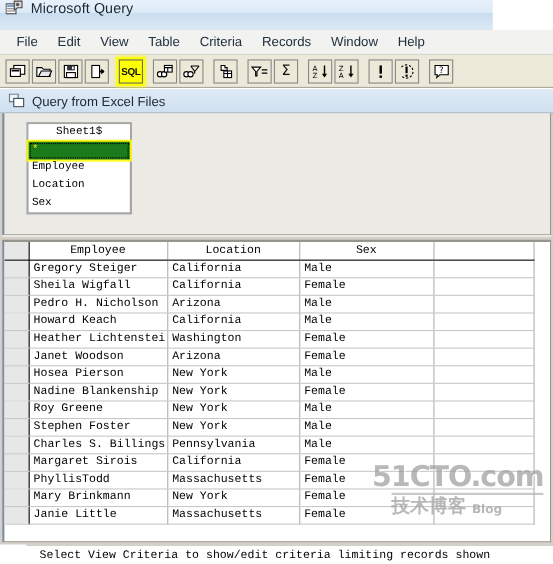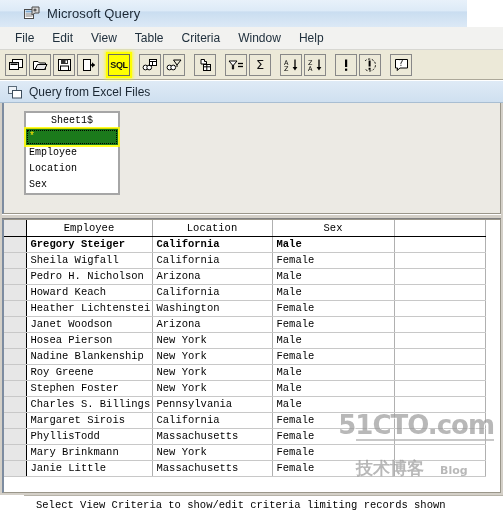--- a/index.html
+++ b/index.html
@@ -8,21 +8,21 @@
     font-family:"Liberation Sans", sans-serif;
     background:#ffffff;
   }
   #app{position:relative;width:503px;height:513px;overflow:hidden;background:#fff;}
 
   
   .titlebar{
     position:absolute;left:0;top:0;width:448px;height:27px;
     background:linear-gradient(to bottom,#e8f1fa 0%,#dceaf7 42%,#c9ddf0 43%,#dce9f6 100%);
     border-bottom:1px solid #9cb6cd;
-    display:flex;align-items:center;padding-left:19px;
+    display:flex;align-items:flex-start;
   }
   .titlebar .tb-icon{
     width:17px;height:15px;margin-left:5px;margin-right:6px;
     position:relative;flex:none;
   }
   .titlebar .tb-text{
     font-size:13px;color:#1b2733;letter-spacing:.1px;
   }
 
   
@@ -120,37 +120,37 @@
   table.grid thead th.rowhdr, table.grid td.rowhdr{
     background:#e7e7e7;border-right:1px solid #000;padding:0;
   }
   table.grid thead th.rowhdr{border-bottom:1px solid #000;}
   .c-rh{width:22px;}
   .c-emp{width:126px;}
   .c-loc{width:120px;}
   .c-sex{width:122px;}
   .c-blank{width:91px;}
   table.grid td.blankcell{border-right:1px solid #b0b0b0;}
-  table.grid tr.firstrow td{border-top:none;font-weight:bold;}
+  table.grid tr.firstrow td{border-top:none;}
 
   
   .watermark{
     position:absolute;right:6px;bottom:22px;width:142px;height:50px;
     pointer-events:none;user-select:none;
     display:flex;flex-direction:column;align-items:flex-end;justify-content:center;
     opacity:.72;
   }
   .wm-top{
     font-family:"DejaVu Sans", sans-serif;font-weight:bold;font-size:26px;
     color:#9d9d9d;letter-spacing:-1px;line-height:26px;
     -webkit-text-stroke:0;text-shadow:1px 1px 0 #ffffff;
   }
   .wm-bot{
-    display:flex;align-items:flex-end;gap:16px;
-    border-top:2px solid #b4b4b4;margin-top:1px;padding-top:18px;width:138px;
+    display:flex;align-items:flex-end;gap:5px;
+    border-top:2px solid #b4b4b4;margin-top:1px;padding-top:1px;width:138px;
   }
   .wm-cn{font-family:"DejaVu Sans", sans-serif;font-weight:bold;font-size:17px;color:#9d9d9d;line-height:19px;}
   .wm-blog{font-family:"DejaVu Sans", sans-serif;font-weight:bold;font-size:11px;color:#9d9d9d;line-height:14px;}
 
   
   .statusbar{
     position:absolute;left:0;top:495px;width:503px;height:18px;
     background:#ffffff;border-top:1px solid #b6b2a8;
     box-sizing:border-box;display:flex;align-items:center;margin-left:24px;
   }
@@ -176,20 +176,21 @@
     </span>
     <span class="tb-text">Microsoft Query</span>
   </div>
 
   <div class="menubar">
     <div class="menuitem">File</div>
     <div class="menuitem">Edit</div>
     <div class="menuitem">View</div>
     <div class="menuitem">Table</div>
     <div class="menuitem">Criteria</div>
+    <div class="menuitem">Records</div>
     <div class="menuitem">Window</div>
     <div class="menuitem">Help</div>
   </div>
 
   <div class="toolbar">
 
     <div class="tbtn">
       <span>
         <svg width="16" height="14" viewBox="0 0 16 14">
           <rect x="4.5" y="1.5" width="10" height="8" fill="#fff" stroke="#000"></rect>

